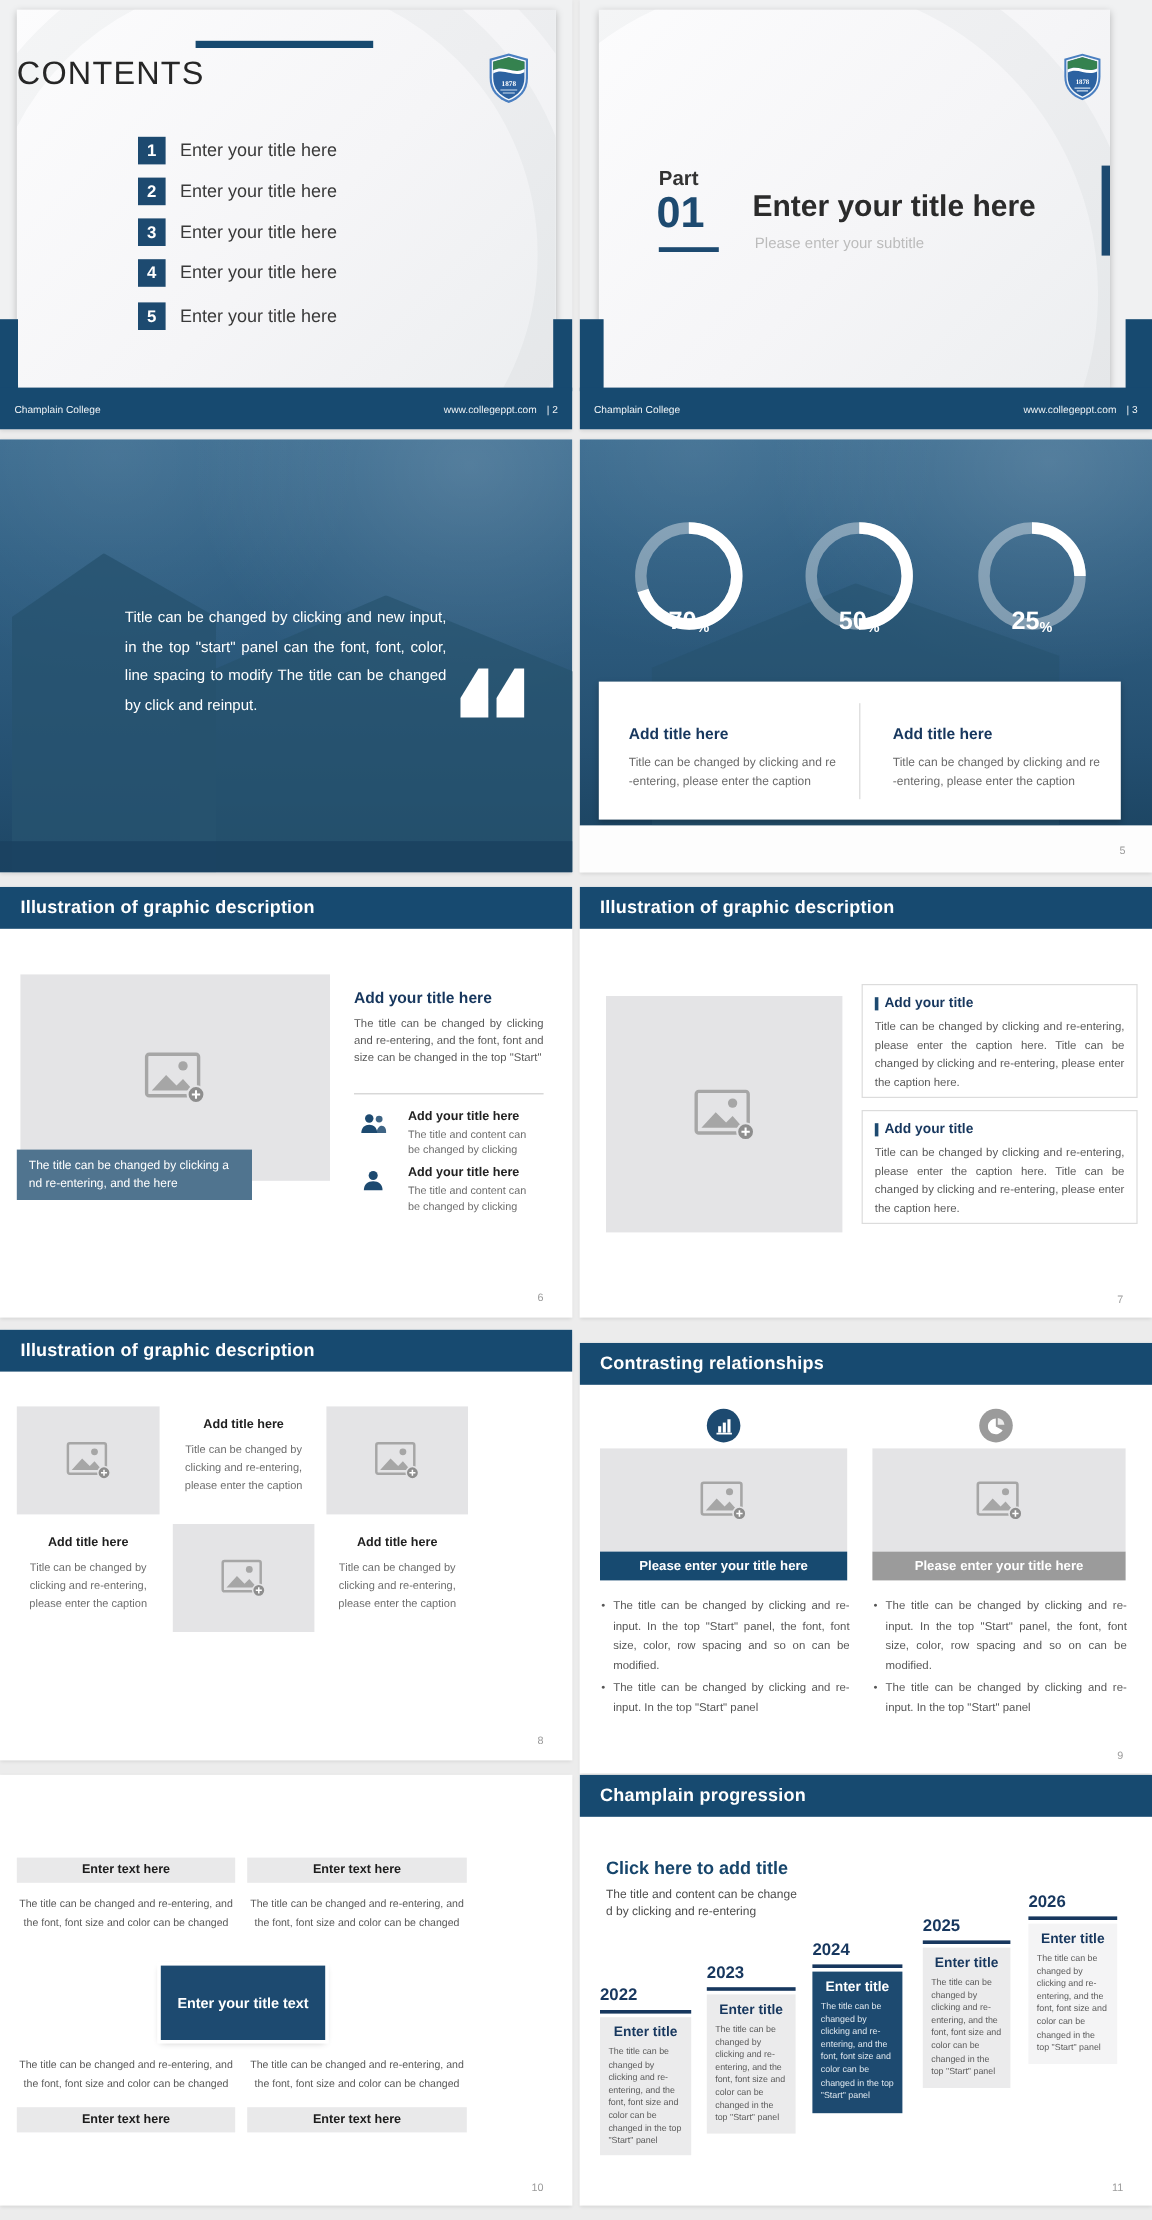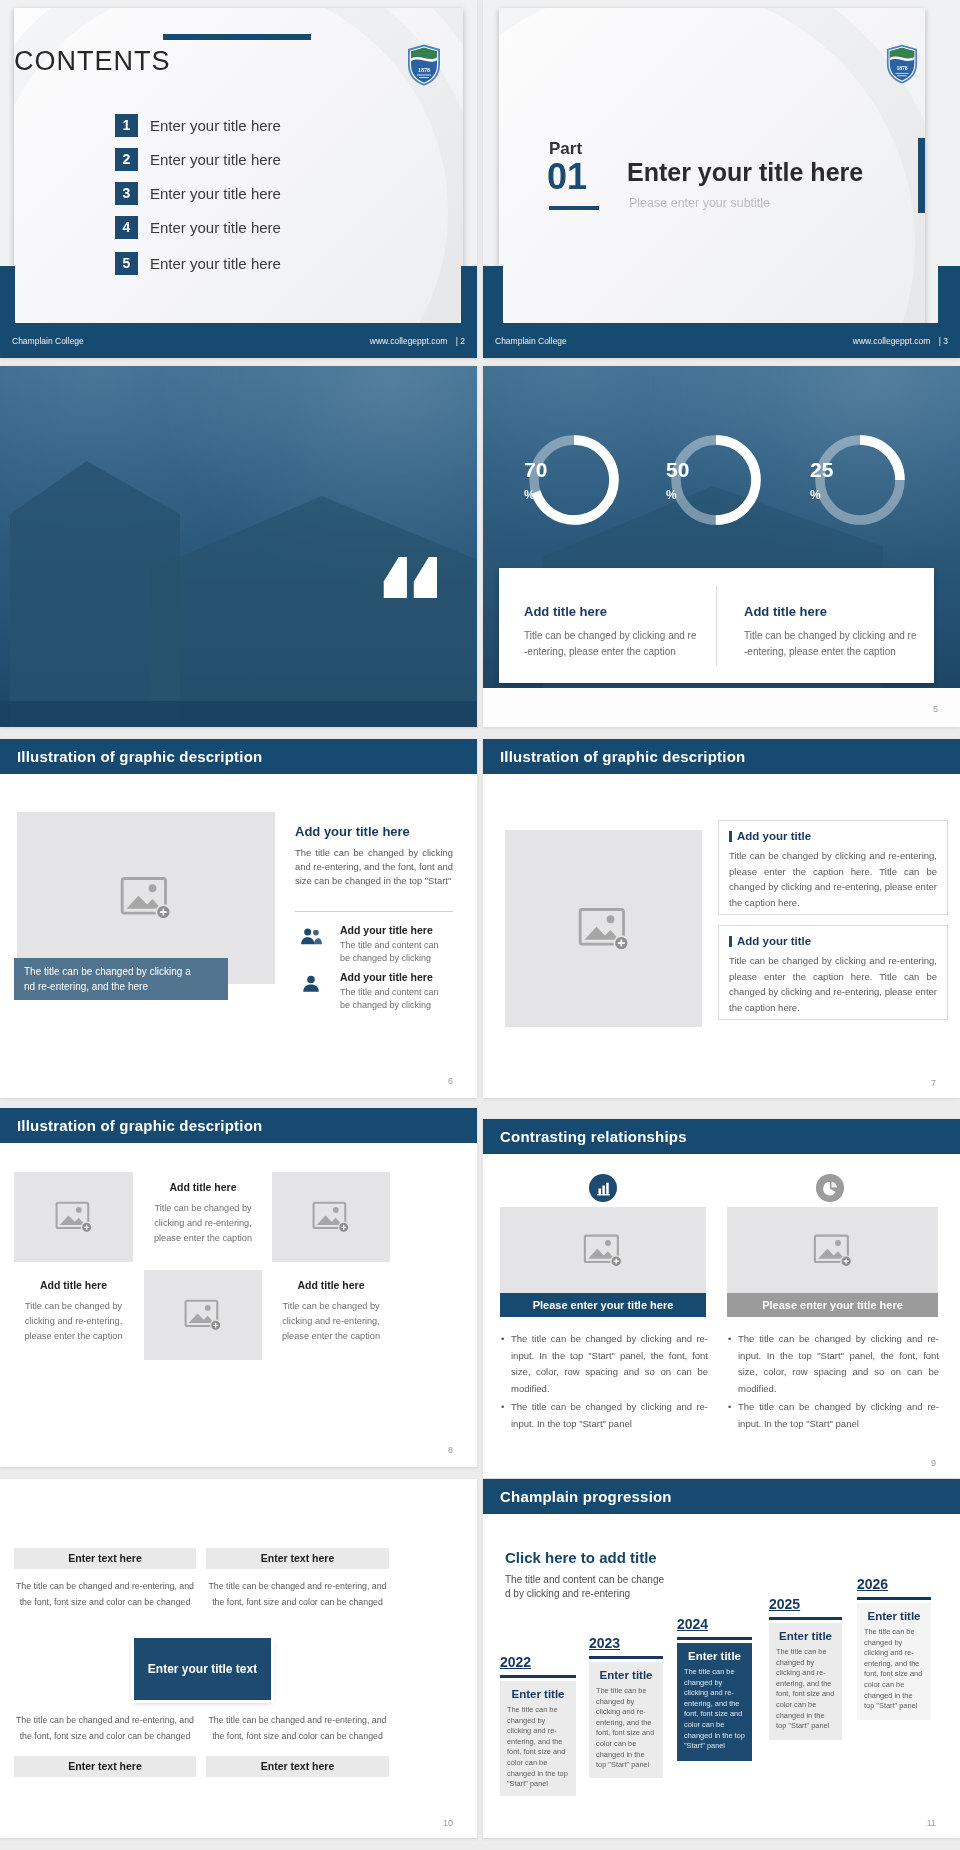--- a/index.html
+++ b/index.html
@@ -19,38 +19,38 @@
     font-size:14px;text-align:center;line-height:23px;}
   .itemlbl{position:absolute;font-size:15px;color:#3a3a3a;line-height:23px;}
   .edgebar{position:absolute;background:#174a70;}
   .photo{position:absolute;background:
     radial-gradient(ellipse at 82% 6%, rgba(255,255,255,.14), transparent 42%),
     radial-gradient(ellipse at 20% 4%, rgba(255,255,255,.08), transparent 38%),
     linear-gradient(180deg,#3a6b8f 0%,#2f5f83 30%,#2b587a 55%,#234e6f 82%,#1d4664 100%);}
   .bshape{position:absolute;}
   .ph{position:absolute;background:#e4e4e6;display:flex;align-items:center;justify-content:center;}
   .pgnum{position:absolute;color:#9b9b9b;font-size:9px;}
-  .donutlbl{position:absolute;width:100px;height:100px;display:flex;align-items:flex-start;justify-content:center;
-    color:#fff;font-weight:bold;flex-direction:column;}
+  .donutlbl{position:absolute;width:100px;height:100px;display:flex;align-items:flex-end;justify-content:center;
+    color:#fff;font-weight:bold;}
   .donutlbl .big{font-size:21px;}
   .donutlbl .pct{font-size:12px;margin-top:6px;}
   .ctitle{font-weight:bold;color:#17375e;font-size:13px;}
   .cap{color:#6a6a6a;font-size:10px;line-height:16px;}
   .steel{position:absolute;background:#50748f;color:#fff;font-size:10px;line-height:15px;
     padding:6px 10px;box-sizing:border-box;}
   .navybox{position:absolute;background:#1d4a70;color:#fff;font-weight:bold;display:flex;
     align-items:center;justify-content:center;text-align:center;}
   .barlabel{position:absolute;font-weight:bold;font-size:11px;color:#fff;text-align:center;line-height:24px;}
   .blt{position:relative;padding-left:11px;font-size:9.5px;line-height:16.5px;color:#565656;
     text-align:justify;margin-bottom:2px;}
   .blt::before{content:"\2022";position:absolute;left:1px;top:0;}
   .graybar{position:absolute;background:#e9e9ea;color:#1c1c1c;font-weight:bold;font-size:10.5px;
     text-align:center;line-height:21px;}
   .qtext{position:absolute;color:#fff;font-size:12.5px;line-height:24.5px;text-align:justify;}
-  .year{position:absolute;font-weight:bold;font-size:14px;color:#17375e;text-decoration:underline;}
+  .year{position:absolute;font-weight:bold;font-size:14px;color:#17375e;}
   .yline{position:absolute;height:3px;background:#17375e;}
   .stepcard{position:absolute;background:#ebebec;box-sizing:border-box;padding:7px 7px 0 7px;}
   .stepcard .st{font-weight:bold;font-size:11.5px;color:#17375e;text-align:center;margin-bottom:5px;}
   .stepcard .sb{font-size:7.4px;line-height:10.6px;color:#5c5c5c;}
   .stepnavy{background:#1d4a70;}
   .stepnavy .st{color:#fff;}
   .stepnavy .sb{color:#dfe7ee;}
   .boxed{position:absolute;border:1px solid #dcdcdc;background:#fff;box-sizing:border-box;padding:9px 10px;}
   .boxed .bt{font-weight:bold;font-size:11.5px;color:#17375e;margin-bottom:6px;position:relative;padding-left:8px;}
   .boxed .bt::before{content:"";position:absolute;left:0;top:1px;width:3px;height:11px;background:#1d4a70;}
@@ -148,20 +148,21 @@
 
   <div class="cell" style="left:0;top:366px;width:477px;height:361px;">
     <div class="photo" style="left:0;top:0;width:477px;height:361px;">
       <div class="bshape" style="left:10px;top:95px;width:170px;height:266px;background:#27536f;opacity:.8;clip-path:polygon(45% 0,100% 20%,100% 100%,0 100%,0 20%);"></div>
       <div class="bshape" style="left:150px;top:130px;width:330px;height:231px;background:#26526e;opacity:.7;clip-path:polygon(0 32%,52% 0,100% 28%,100% 100%,0 100%);"></div>
       <div class="bshape" style="left:0;bottom:0;width:477px;height:26px;background:#1b4160;opacity:.9;"></div>
     </div>
     <div class="abs" style="left:42px;top:486px;margin-top:-366px;top:120px;">
       
     </div>
+    <div class="qtext" style="left:104px;top:136px;width:268px;">Title can be changed by clicking and new input, in the top "start" panel can the font, font, color, line spacing to modify The title can be changed by click and reinput.</div>
     <div class="abs" style="left:381px;top:190px;">
       <svg width="56" height="43" viewBox="0 0 41 30" fill="#fff" style="transform:rotate(180deg);">
         <path d="M0 0 H17 V12 L6 30 H0 Z"></path>
           <path d="M22 0 H39 V12 L28 30 H22 Z"></path>
       </svg>
     </div>
   </div>
 
   <div class="cell" style="left:483px;top:366px;width:477px;height:361px;">
     <div class="photo" style="left:0;top:0;width:477px;height:322px;">
@@ -215,21 +216,21 @@
     <div class="slidehdr">Illustration of graphic description</div>
     <div class="ph" style="left:17px;top:73px;width:258px;height:172px;">
       <svg width="52" height="44" viewBox="0 0 48 40">
         <rect x="2" y="2" width="40" height="32" rx="2" fill="none" stroke="#a6a6a6" stroke-width="2.6"></rect>
         <circle cx="30" cy="11" r="3.6" fill="#a6a6a6"></circle>
         <path d="M6 30 L17 18 L25 26 L30 21 L38 30 Z" fill="#a6a6a6"></path>
         <circle cx="40" cy="33" r="6.5" fill="#8e8e8e" stroke="#e4e4e6" stroke-width="1.6"></circle>
         <path d="M40 29.8 v6.4 M36.8 33 h6.4" stroke="#fff" stroke-width="1.6"></path>
       </svg>
     </div>
-    <div class="steel" style="left:14px;top:219px;width:214px;height:42px;">
+    <div class="steel" style="left:14px;top:219px;width:196px;height:42px;">
       <div>The title can be changed by clicking a</div>
       <div>nd re-entering, and the here</div>
     </div>
     <div class="abs" style="left:295px;top:85px;font-size:13px;font-weight:bold;color:#17375e;">Add your title here</div>
     <div class="abs" style="left:295px;top:107px;width:158px;font-size:9.4px;line-height:14px;color:#595959;text-align:justify;">The title can be changed by clicking and re-entering, and the font, font and size can be changed in the top "Start"</div>
     <div class="abs" style="left:295px;top:172px;width:158px;height:1px;background:#cfcfcf;"></div>
 
     <div class="abs" style="left:300px;top:188px;">
       <svg width="22" height="20" viewBox="0 0 20 18" fill="#1d4a70">
         <circle cx="7" cy="4.5" r="3.2"></circle>

